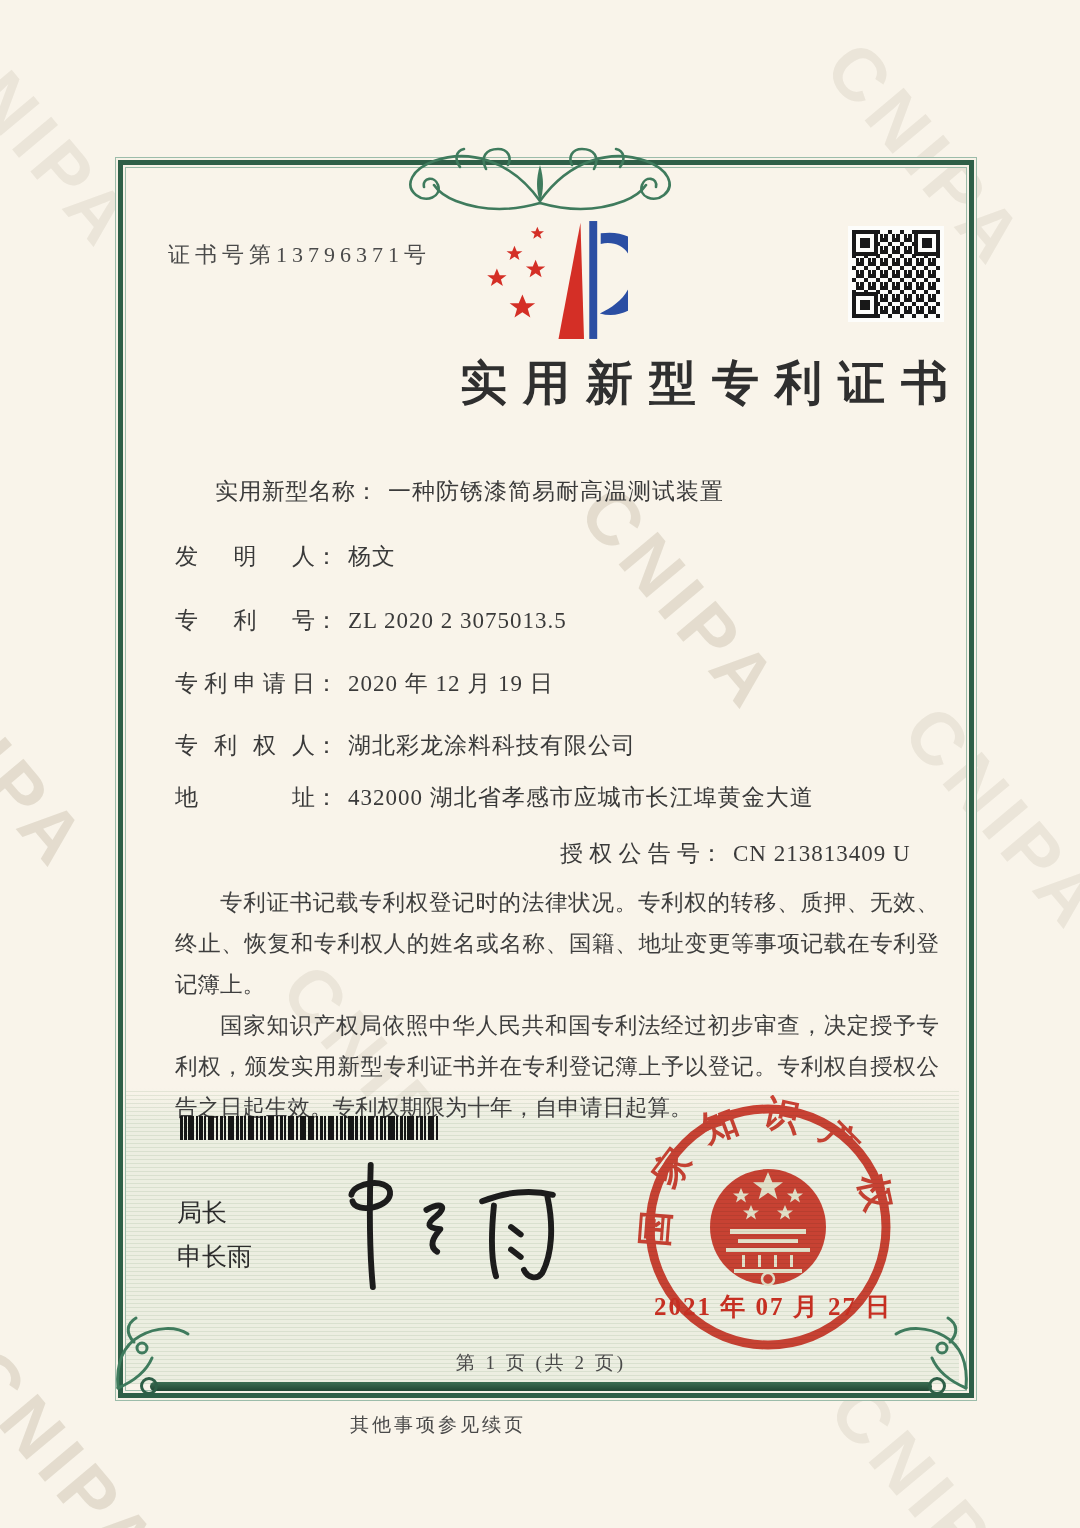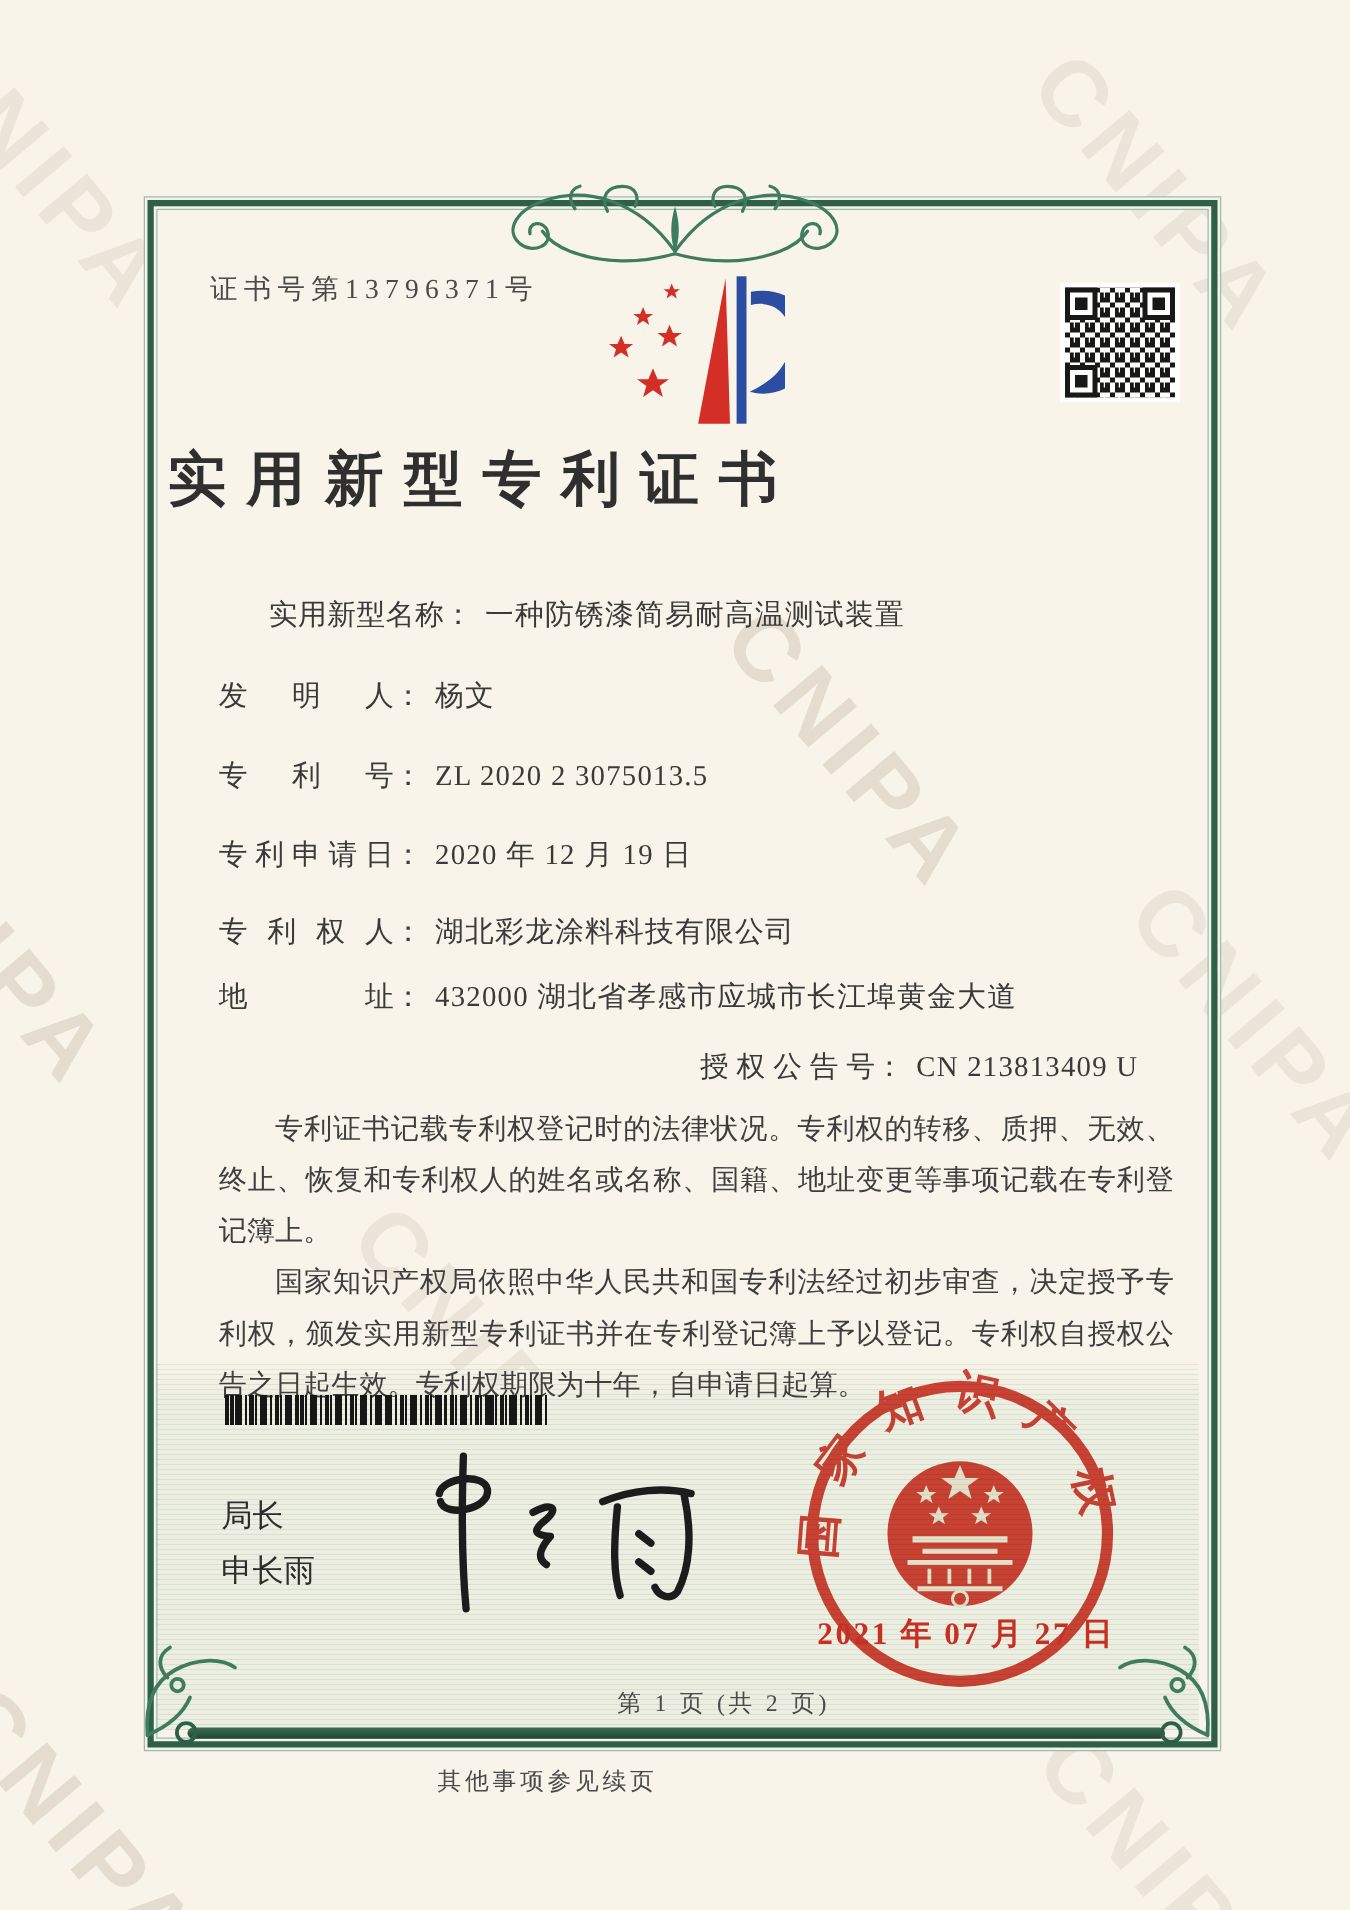--- a/index.html
+++ b/index.html
@@ -44,25 +44,25 @@
   .corner-left{left:112px;top:1312px;}
   .corner-right{left:892px;top:1312px;transform:scaleX(-1);}
   .bottom-bar{
     position:absolute;left:150px;top:1382px;width:782px;height:9px;
     background:linear-gradient(180deg,#3c6e53,#214634);border-radius:5px;
   }
   .bar-curl{position:absolute;top:1377px;width:12px;height:12px;border:3px solid #2e5f47;border-radius:50%;background:transparent;}
   .bar-curl.left{left:140px;}
   .bar-curl.right{left:928px;}
   
-  .cert-no{position:absolute;left:168px;top:216px;font-size:22px;letter-spacing:5px;color:#4a4a4a;}
+  .cert-no{position:absolute;left:168px;top:240px;font-size:22px;letter-spacing:5px;color:#4a4a4a;}
   .logo{position:absolute;left:452px;top:212px;}
   .qr{position:absolute;left:848px;top:226px;width:96px;height:96px;}
   .title{
-    position:absolute;left:118px;top:352px;width:846px;text-align:left;
+    position:absolute;left:118px;top:352px;width:846px;text-align:right;
     font-size:47px;font-weight:bold;letter-spacing:16px;text-indent:16px;color:#2f2f2f;
   }
   
   .field{position:absolute;left:175px;font-size:23px;color:#3a3a3a;white-space:nowrap;}
   .flabel{display:inline-block;width:140px;text-align:justify;text-align-last:justify;vertical-align:top;}
   .colon{display:inline-block;margin-right:10px;}
   .fvalue{letter-spacing:1px;}
   .f-name{top:476px;margin-left:40px;}
   .f-inventor{top:541px;}
   .f-patno{top:605px;}
@@ -86,21 +86,21 @@
       repeating-linear-gradient(90deg,transparent 0 6px,#161616 6px 7px,transparent 7px 13px);
   }
   .sig-title{position:absolute;left:177px;top:1196px;font-size:25px;font-family:"Liberation Sans","DejaVu Sans",sans-serif;color:#2c2c2c;}
   .sig-name{position:absolute;left:177px;top:1240px;font-size:25px;font-family:"Liberation Sans","DejaVu Sans",sans-serif;color:#2c2c2c;}
   .signature{position:absolute;left:315px;top:1152px;}
   .seal{position:absolute;left:628px;top:1095px;mix-blend-mode:multiply;}
   .seal-date{
     position:absolute;left:640px;top:1290px;width:266px;text-align:center;
     font-size:25px;font-weight:bold;letter-spacing:2px;color:#c62f22;
   }
-  .page-no{position:absolute;left:118px;top:1350px;width:846px;text-align:center;font-size:19px;color:#4a4a4a;letter-spacing:3px;padding-left:38px;}
+  .page-no{position:absolute;left:118px;top:1350px;width:846px;text-align:center;font-size:19px;color:#4a4a4a;letter-spacing:3px;}
   .foot-note{position:absolute;left:0;top:1412px;width:876px;text-align:center;font-size:19px;color:#4a4a4a;letter-spacing:3px;}
 </style>
 </head>
 <body>
 
 <div class="page">
 
   <div class="wm wm1 light">CNIPA</div>
   <div class="wm wm2 light">CNIPA</div>
   <div class="wm wm3">CNIPA</div>

